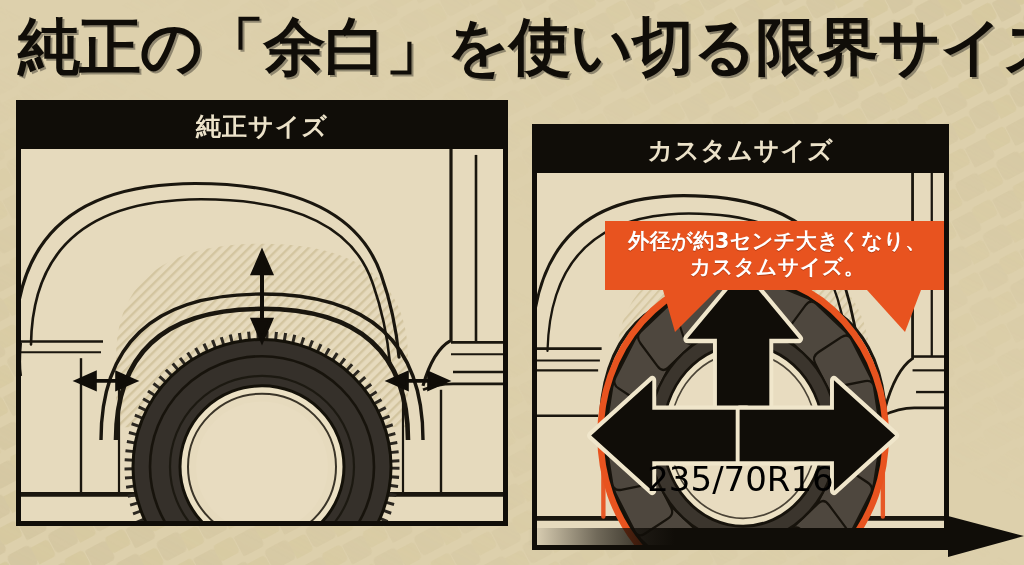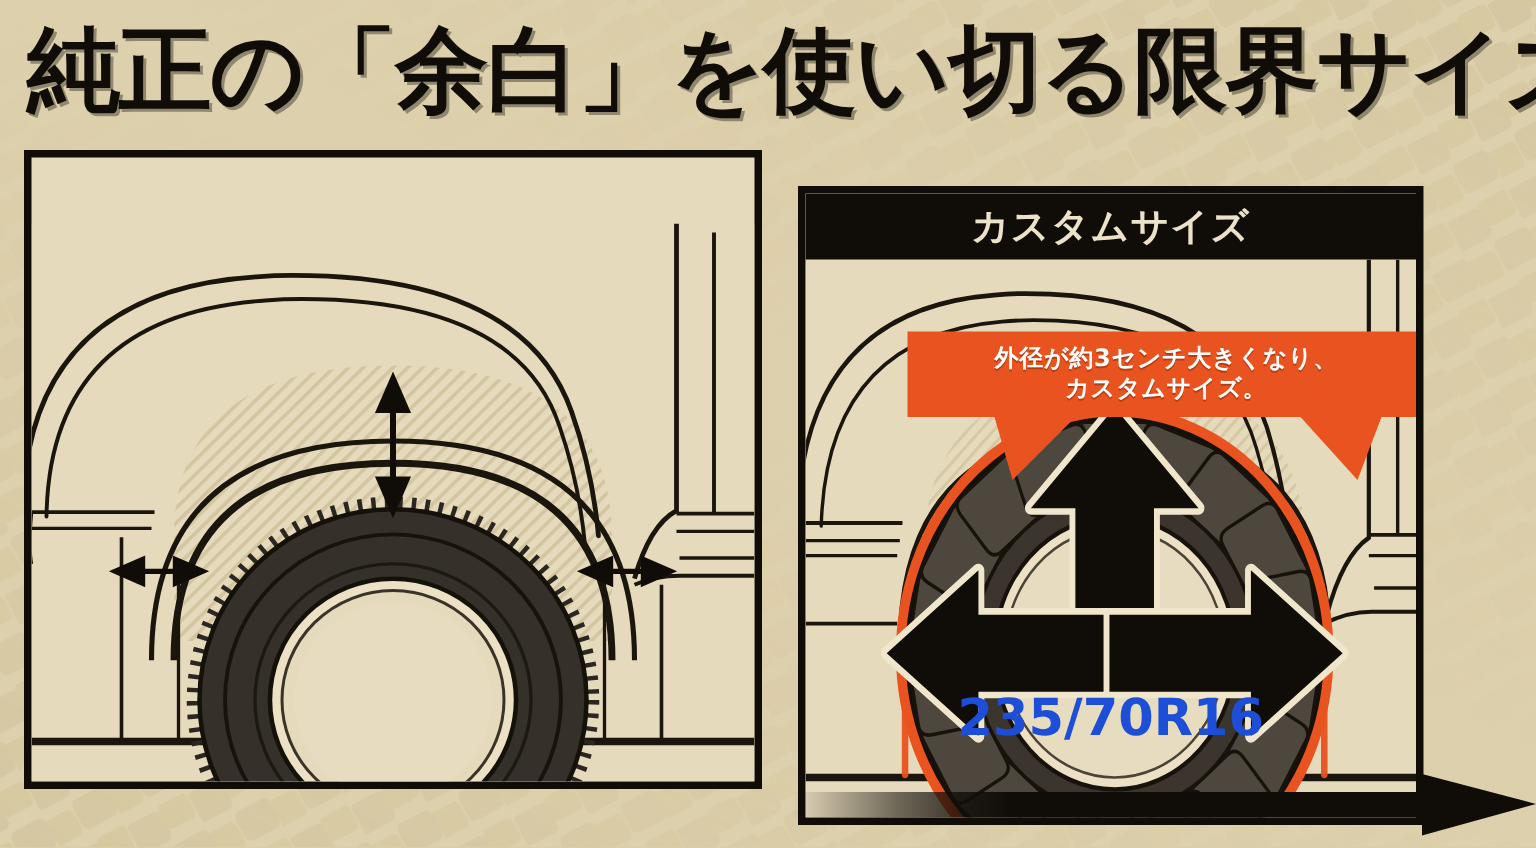--- a/index.html
+++ b/index.html
@@ -81,21 +81,21 @@
   
   .callout {
     position: absolute;
     left: 68px;
     top: 48px;
     width: 345px;
     padding: 8px 4px 10px;
     box-sizing: border-box;
     background: #e8531f;
     color: #fff;
-    font-size: 16px;
+    font-size: 21px;
     font-weight: 900;
     line-height: 1.22;
     text-align: center;
     letter-spacing: .5px;
     z-index: 8;
     text-shadow: 0 1px 0 rgba(120,30,0,.45);
   }
   .callout-line { display: block; white-space: nowrap; }
   .callout-tails {
     position: absolute;
@@ -105,22 +105,22 @@
     overflow: visible;
   }
 
   
   .size-label {
     position: absolute;
     left: 0; right: 0;
     top: 286px;
     text-align: center;
     font-size: 34px;
-    font-weight: 700;
-    color: #1d4ed8;
+    font-weight: 400;
+    color: #000000;
     letter-spacing: 0px;
     z-index: 9;
     white-space: nowrap;
   }
 
   
   .motion-arrow {
     position: absolute;
     left: 528px;
     top: 516px;
@@ -161,20 +161,21 @@
           <rect width="1024" height="565" fill="url(#fadeBotLeft)"></rect>
         </mask>
     </defs>
     <rect width="1024" height="565" fill="url(#treadPat)" mask="url(#mTR)" opacity=".85"></rect>
     <rect width="1024" height="565" fill="url(#treadPat)" mask="url(#mBL)" opacity=".85"></rect>
   </svg>
 
   <div class="title">純正の「余白」を使い切る限界サイズ。</div>
 
   <div class="panel" id="panel-left">
+    <div class="panel-header">純正サイズ</div>
 
     <div class="panel-body">
       <svg class="panel-svg" viewBox="0 0 482 377" preserveAspectRatio="none">
         <defs>
           <pattern id="hatchL" width="7" height="7" patternUnits="userSpaceOnUse" patternTransform="rotate(45)">
             <rect width="7" height="7" fill="#e6dabd"></rect>
             <rect width="2.4" height="7" fill="#d3c5a0"></rect>
           </pattern>
           <clipPath id="archClipL">
             <path d="M95 210 q0 -118 146 -118 q146 0 146 118 l0 60 l-292 0 z"></path>

